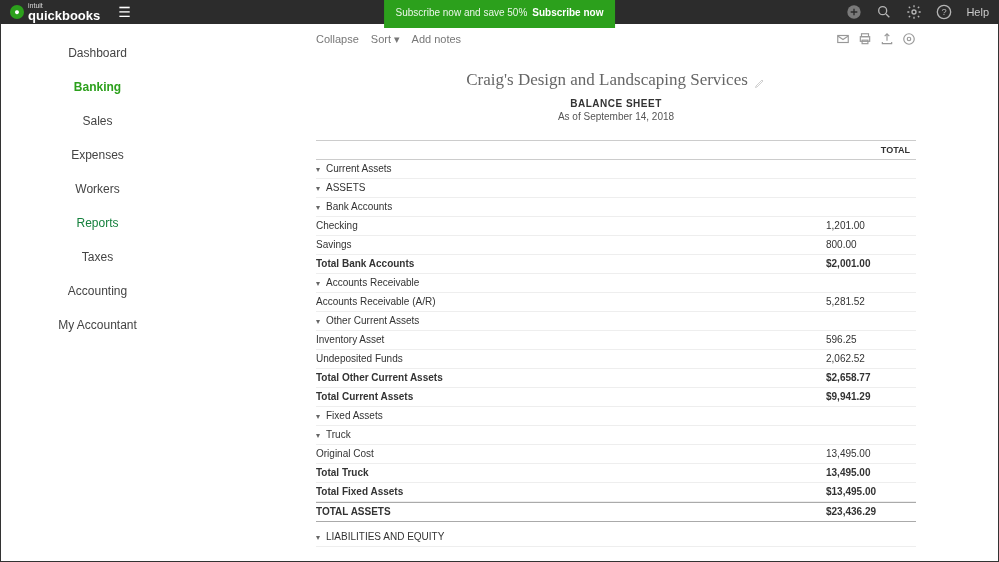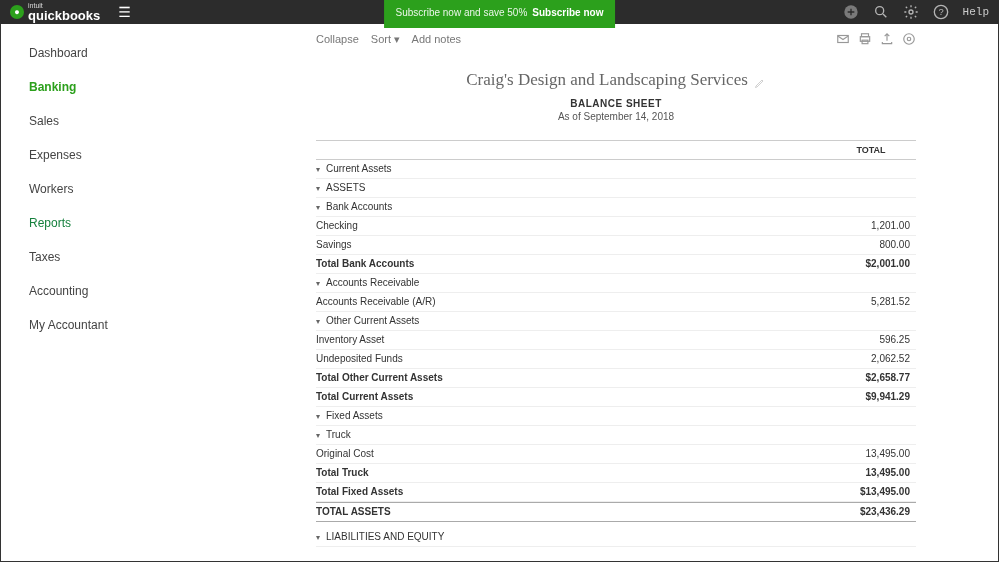--- a/index.html
+++ b/index.html
@@ -11,25 +11,25 @@
 .brand-icon { width: 14px; height: 14px; background: #2ca01c; border-radius: 50%; display: flex; align-items: center; justify-content: center; font-size: 9px; }
 .brand-intuit { font-size: 7px; font-weight: normal; opacity: 0.8; line-height: 1; }
 .brand-name { font-size: 13px; line-height: 1; }
 .hamburger { margin-left: 18px; cursor: pointer; font-size: 14px; }
 .banner { position: absolute; left: 50%; transform: translateX(-50%); display: flex; align-items: center; gap: 5px; background: #2ca01c; height: 24px; padding: 16px 12px; font-size: 10px; }
 .banner-text { color: #fff; opacity: 0.9; }
 .banner-cta { color: #fff; font-weight: bold; }
 .top-icons { margin-left: auto; display: flex; align-items: center; gap: 14px; }
 .top-icon { width: 16px; height: 16px; display: flex; align-items: center; justify-content: center; cursor: pointer; opacity: 0.85; }
 .top-icon svg { width: 16px; height: 16px; fill: #ccc; }
-.help-label { font-size: 11px; color: #ccc; cursor: pointer; font-family: Liberation Mono, monospace; }
+.help-label { font-size: 11px; color: #ccc; cursor: pointer; }
 
 
 .layout { display: flex; height: calc(562px - 24px); border: 1px solid #333; border-top: none; }
-.sidebar { width: 165px; padding: 16px 0 0 28px; border-right: 0; flex-shrink: 0; }
+.sidebar { width: 165px; padding: 16px 0 0 28px; border-right: 0; flex-shrink: 0; text-align: center; }
 .nav-item { font-size: 12px; color: #444; padding: 6px 0; cursor: pointer; margin-bottom: 8px; }
 .nav-item.active { color: #2ca01c; font-weight: bold; }
 .nav-item.reports { color: #15803d; }
 
 .content-wrap { flex: 1; overflow-y: auto; overflow-x: hidden; position: relative; }
 .content-wrap::-webkit-scrollbar { width: 16px; }
 .content-wrap::-webkit-scrollbar-track { background: #f0f0f0; }
 .content-wrap::-webkit-scrollbar-thumb { background: #c0c0c0; }
 
 .content { width: 600px; margin-left: 150px; }
@@ -47,25 +47,25 @@
 .company-name { font-family: Georgia, serif; font-size: 17px; color: #666; font-weight: normal; display: inline-flex; align-items: center; gap: 6px; }
 .pencil-icon { width: 12px; height: 12px; opacity: 0.4; }
 .pencil-icon svg { width: 12px; height: 12px; fill: #666; }
 .report-title { font-size: 10px; font-weight: bold; letter-spacing: 0.5px; margin-top: 8px; }
 .report-date { font-size: 10px; color: #555; margin-top: 2px; }
 
 
 .report-table { width: 100%; margin-top: 10px; border-top: 1px solid #ccc; }
 .col-header { display: flex; border-bottom: 1px solid #ccc; }
 .col-header .label-col { flex: 1; }
-.col-header .total-col { width: 90px; text-align: center; font-size: 9px; font-weight: bold; padding: 4px 6px; }
+.col-header .total-col { width: 90px; text-align: right; font-size: 9px; font-weight: bold; padding: 4px 6px; }
 
 .row { display: flex; font-size: 10px; line-height: 1.6; border-bottom: 1px solid #eee; }
 .row .lbl { flex: 1; padding: 1px 0; }
-.row .val { width: 90px; text-align: right; padding: 1px 6px 1px 0; }
+.row .val { width: 90px; text-align: left; padding: 1px 6px 1px 0; }
 .row.bold { font-weight: bold; }
 .row.grand-total { font-weight: bold; border-top: 1px solid #aaa; border-bottom: 1px solid #aaa; }
 
 .toggle { display: inline-block; width: 8px; color: #666; font-size: 8px; margin-right: 2px; cursor: pointer; }
 
 .indent-0 { padding-left: 6px; }
 .indent-1 { padding-left: 18px; }
 .indent-2 { padding-left: 30px; }
 .indent-3 { padding-left: 42px; }
 

